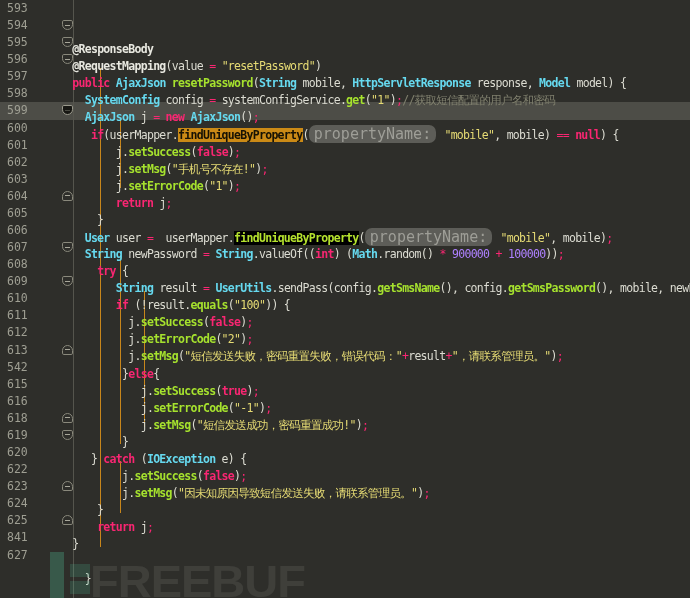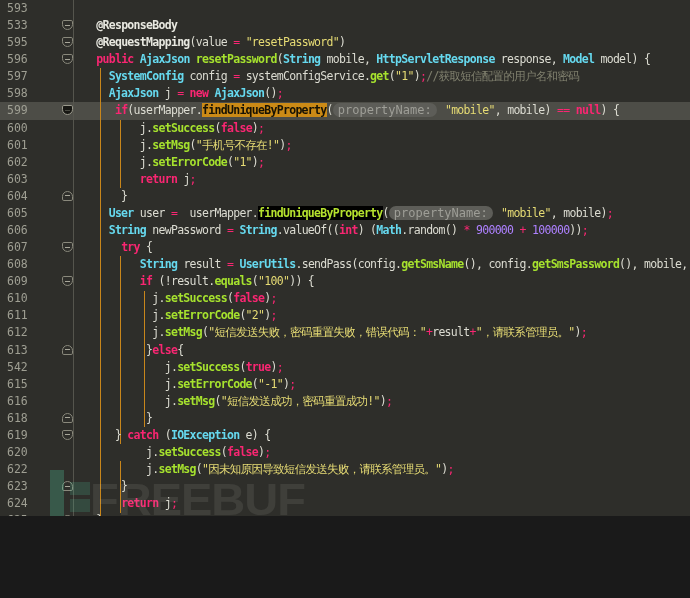--- a/index.html
+++ b/index.html
@@ -1,44 +1,44 @@
 <!DOCTYPE html>
 <html><head>
 <meta charset="utf-8">
 <style>
   html,body{margin:0;padding:0;background:#1a1a1a;}
-  .screen{position:relative;width:690px;height:516px;background:#2e2e2a;overflow:hidden;
+  .screen{position:relative;width:690px;height:598px;background:#2e2e2a;overflow:hidden;
           font-family:"DejaVu Sans Mono","Liberation Mono",monospace;font-size:11.5px;letter-spacing:-0.7px;}
   .fold-rail{position:absolute;left:73px;top:0;width:1px;height:598px;background:#55554d;z-index:1;}
   #guides{position:absolute;left:0;top:0;width:100%;height:100%;z-index:2;}
   .guide{position:absolute;width:1px;background:#c8861b;}
   #lines{position:absolute;left:0;top:0;width:100%;height:100%;}
   .line{position:relative;height:17.09px;line-height:17.09px;white-space:pre;}
   .line.hl{background:#4d4d47;}
   .ln{position:absolute;left:7px;top:0;color:#9f9f93;letter-spacing:0;z-index:3;}
   .mk{position:absolute;left:62px;top:3px;width:11px;height:10px;box-sizing:border-box;background:#2e2e2a;
       border:1px solid #8a897c;z-index:4;display:flex;align-items:center;justify-content:center;}
   .mk.start{border-radius:2px 2px 6px 6px;}
   .mk.end{border-radius:6px 6px 2px 2px;}
   .mk.filled{background:#171713;border-color:#9a998c;border-radius:2px 2px 6px 6px;}
   .mk i{display:block;width:5px;border-top:1px solid #a8a79a;}
   .mk.filled i{border-top-color:#4a4a42;}
-  .codeln{position:relative;z-index:3;display:inline-block;padding-left:90px;}
+  .codeln{position:relative;z-index:3;display:inline-block;padding-left:66px;margin-top:24px;}
   .tk-p{color:#dcdcd2;}
   .tk-k{color:#f92672;font-weight:bold;}
   .tk-o{color:#f92672;}
   .tk-t{color:#66d9ef;font-weight:bold;}
   .tk-m{color:#a6e22e;font-weight:bold;}
   .tk-s{color:#e6db74;}
   .tk-n{color:#ae81ff;}
   .tk-c{color:#80806e;}
   .tk-a{color:#e8e8e0;font-weight:bold;}
   .tk-f1{background:#cb8a16;color:#161204;font-weight:bold;}
   .tk-f2{background:#000000;color:#b5e22e;font-weight:bold;}
-  .tk-h{background:#5d5d58;color:#9e9e97;border-radius:7px;padding:0 5px;margin-right:2px;font-size:12px;letter-spacing:0;}
+  .tk-h{background:#5d5d58;color:#9e9e97;border-radius:7px;padding:0 5px;margin-right:2px;font-size:15px;letter-spacing:0;}
   .watermark{position:absolute;left:16px;bottom:0;width:280px;height:52px;z-index:5;pointer-events:none;margin-left:17px;}
   .wm-logo i{position:absolute;display:block;}
   .wm-b1{left:17px;bottom:-3px;width:14px;height:49px;background:rgba(80,190,150,0.30);}
   .wm-b2{left:37px;bottom:21px;width:20px;height:13px;background:rgba(80,190,150,0.20);}
   .wm-b3{left:37px;bottom:4px;width:20px;height:13px;background:rgba(80,190,150,0.20);}
   .wm-text{position:absolute;left:57px;bottom:-11px;font-family:"Liberation Sans","DejaVu Sans",sans-serif;
            font-weight:800;font-size:47px;letter-spacing:-1px;transform:scaleY(0.95);
            color:rgba(215,215,205,0.10);}
 </style>
 </head>
@@ -48,21 +48,21 @@
   <div class="fold-rail"></div>
   <div id="guides">
       <div class="guide" style="left: 100px; top: 68.36px; height: 478.52px;"></div>
       <div class="guide" style="left: 120px; top: 119.63px; height: 68.36px;"></div>
       <div class="guide" style="left: 120px; top: 256.35px; height: 187.99px;"></div>
       <div class="guide" style="left: 120px; top: 461.43px; height: 51.27px;"></div>
       <div class="guide" style="left: 144px; top: 290.53px; height: 136.72px;"></div>
     </div>
   <div id="lines">
       <div class="line"><span class="ln">593</span><span class="codeln"></span></div>
-      <div class="line"><span class="ln">533</span><span class="mk start"><i></i></span><span class="codeln"><span class="tk-p"> </span><span class="tk-a">@ResponseBody</span></span></div>
+      <div class="line"><span class="ln">594</span><span class="mk start"><i></i></span><span class="codeln"><span class="tk-p"> </span><span class="tk-a">@ResponseBody</span></span></div>
       <div class="line"><span class="ln">595</span><span class="mk start"><i></i></span><span class="codeln"><span class="tk-p"> </span><span class="tk-a">@RequestMapping</span><span class="tk-p">(value </span><span class="tk-o">=</span><span class="tk-p"> </span><span class="tk-s">"resetPassword"</span><span class="tk-p">)</span></span></div>
       <div class="line"><span class="ln">596</span><span class="mk start"><i></i></span><span class="codeln"><span class="tk-p"> </span><span class="tk-k">public </span><span class="tk-t">AjaxJson </span><span class="tk-m">resetPassword</span><span class="tk-p">(</span><span class="tk-t">String </span><span class="tk-p">mobile, </span><span class="tk-t">HttpServletResponse </span><span class="tk-p">response, </span><span class="tk-t">Model </span><span class="tk-p">model) {</span></span></div>
       <div class="line"><span class="ln">597</span><span class="codeln"><span class="tk-p">   </span><span class="tk-t">SystemConfig </span><span class="tk-p">config </span><span class="tk-o">=</span><span class="tk-p"> systemConfigService.</span><span class="tk-m">get</span><span class="tk-p">(</span><span class="tk-s">"1"</span><span class="tk-p">)</span><span class="tk-o">;</span><span class="tk-c">//获取短信配置的用户名和密码</span></span></div>
       <div class="line"><span class="ln">598</span><span class="codeln"><span class="tk-p">   </span><span class="tk-t">AjaxJson </span><span class="tk-p">j </span><span class="tk-o">=</span><span class="tk-p"> </span><span class="tk-k">new </span><span class="tk-t">AjaxJson</span><span class="tk-p">()</span><span class="tk-o">;</span></span></div>
       <div class="line hl"><span class="ln">599</span><span class="mk filled"><i></i></span><span class="codeln"><span class="tk-p">    </span><span class="tk-k">if</span><span class="tk-p">(userMapper.</span><span class="tk-f1">findUniqueByProperty</span><span class="tk-p">(</span><span class="tk-h">propertyName:</span><span class="tk-p"> </span><span class="tk-s">"mobile"</span><span class="tk-p">, mobile) </span><span class="tk-o">==</span><span class="tk-p"> </span><span class="tk-k">null</span><span class="tk-p">) {</span></span></div>
       <div class="line"><span class="ln">600</span><span class="codeln"><span class="tk-p">        j.</span><span class="tk-m">setSuccess</span><span class="tk-p">(</span><span class="tk-k">false</span><span class="tk-p">)</span><span class="tk-o">;</span></span></div>
       <div class="line"><span class="ln">601</span><span class="codeln"><span class="tk-p">        j.</span><span class="tk-m">setMsg</span><span class="tk-p">(</span><span class="tk-s">"手机号不存在!"</span><span class="tk-p">)</span><span class="tk-o">;</span></span></div>
       <div class="line"><span class="ln">602</span><span class="codeln"><span class="tk-p">        j.</span><span class="tk-m">setErrorCode</span><span class="tk-p">(</span><span class="tk-s">"1"</span><span class="tk-p">)</span><span class="tk-o">;</span></span></div>
       <div class="line"><span class="ln">603</span><span class="codeln"><span class="tk-p">        </span><span class="tk-k">return </span><span class="tk-p">j</span><span class="tk-o">;</span></span></div>
       <div class="line"><span class="ln">604</span><span class="mk end"><i></i></span><span class="codeln"><span class="tk-p">     }</span></span></div>

